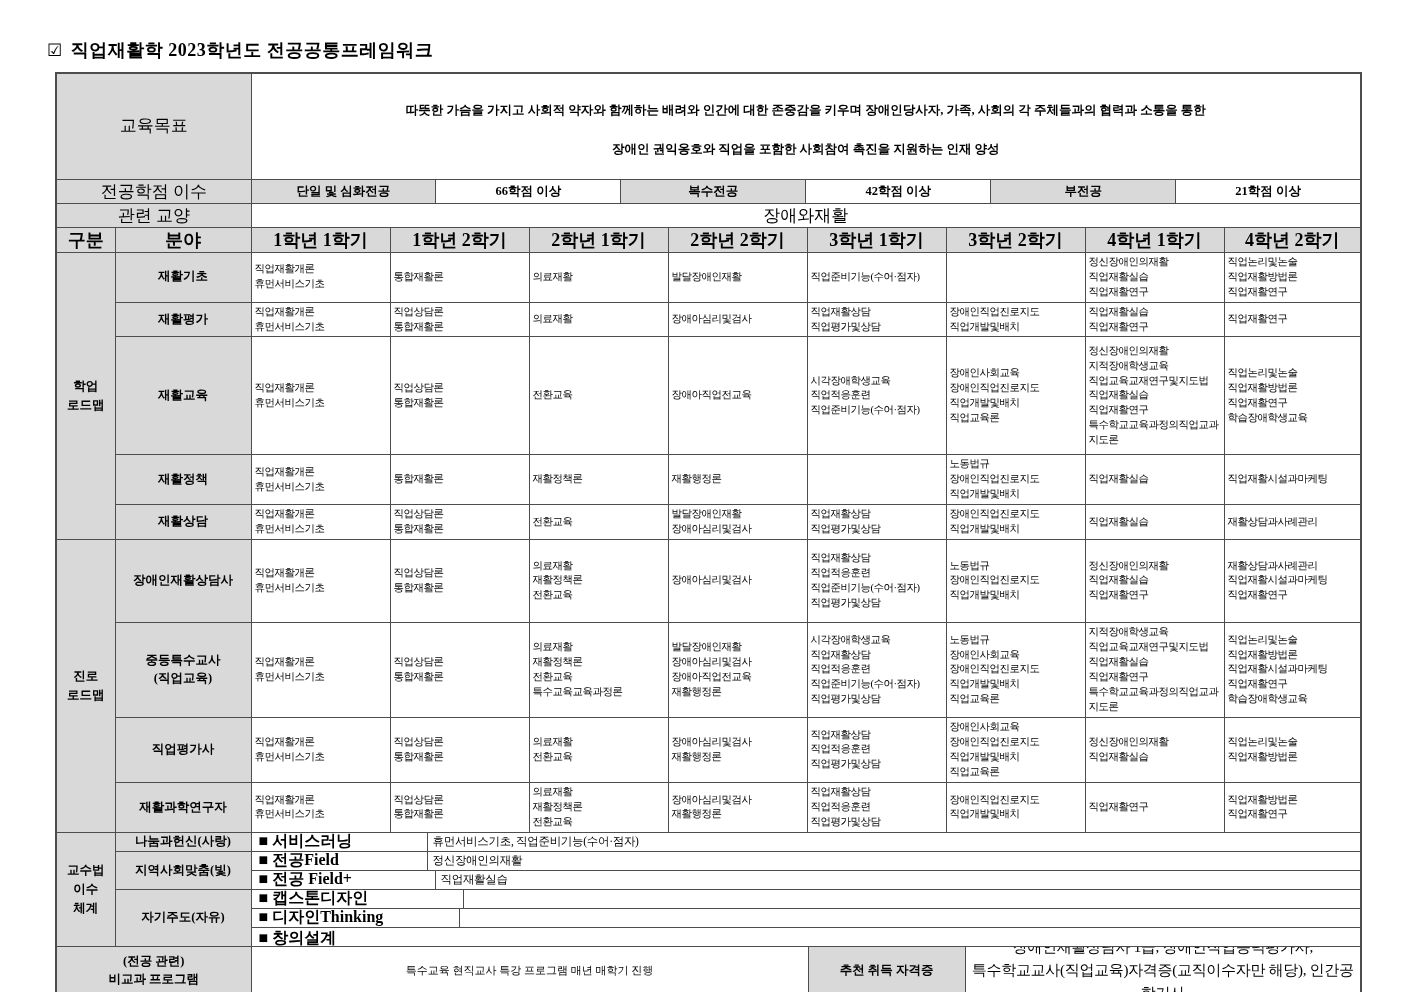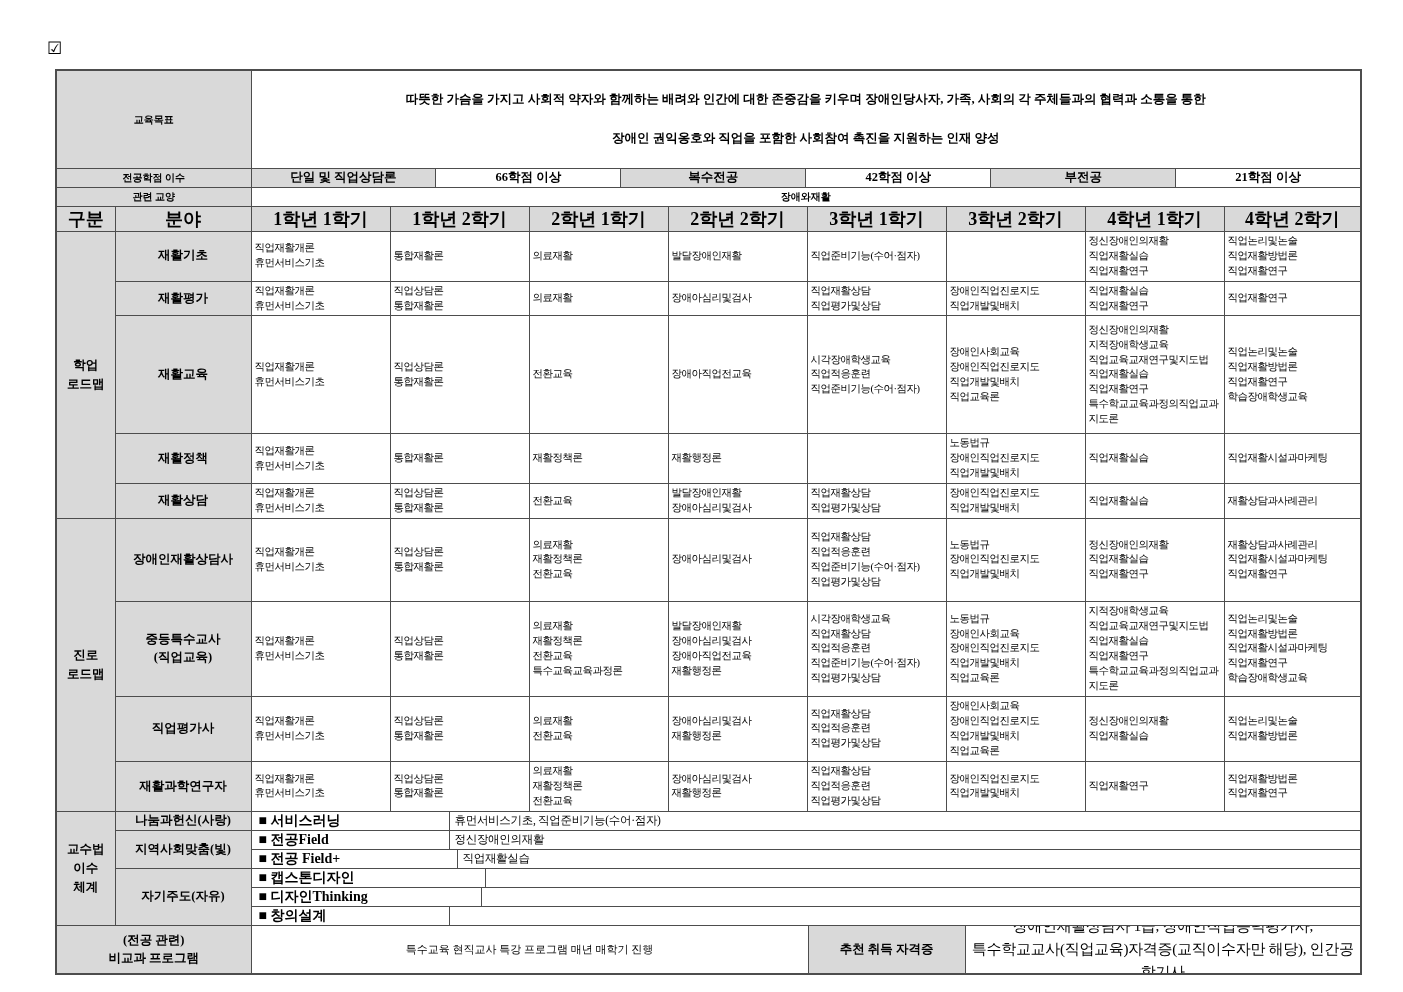--- a/index.html
+++ b/index.html
@@ -19,49 +19,50 @@
   .title .chk{font-size:17px;font-weight:normal;}
   table.frame{
     border-collapse:collapse;table-layout:fixed;width:1305px;margin-left:55px;
     border:2px solid var(--border);
   }
   td{border:1px solid var(--border);vertical-align:middle;overflow:hidden;padding:0;}
   .gray{background:var(--gray);}
   .c{text-align:center;}
   .goalcell{height:44px;font-size:12.5px;font-weight:bold;line-height:1.55;}
   .h18{height:18px;}
-  .lbl{font-size:10px;font-weight:bold;}
+  .lbl{font-size:17px;font-weight:normal;}
   .hcell{font-size:18px;font-weight:bold;height:18px;}
   .nopad{padding:0;}
   .flexrow{display:flex;align-items:stretch;height:100%;}
   .flexrow>div{display:flex;align-items:center;justify-content:center;}
   .flexrow>div+div{border-left:1px solid var(--border);}
   #credit-cells>div{flex:1;font-size:12.5px;font-weight:bold;}
   .group{font-size:12.5px;font-weight:bold;white-space:pre-line;line-height:1.5;}
   .area{font-size:12.5px;font-weight:bold;white-space:pre-line;line-height:1.4;}
   td.courses{
     vertical-align:middle;padding:2px 3px;font-size:10.5px;line-height:1.42;
     letter-spacing:-0.5px;word-break:break-all;
   }
   td.courses div{white-space:normal;}
-  .titem{justify-content:flex-start !important;width:197px;flex:none;
-         font-size:14px;font-weight:bold;padding-left:7px;box-sizing:border-box;}
+  .titem{justify-content:flex-start !important;width:175px;flex:none;
+         font-size:16px;font-weight:bold;padding-left:7px;box-sizing:border-box;}
   .tvalue{justify-content:flex-start !important;flex:1;font-size:11.5px;
           padding-left:5px;letter-spacing:-0.3px;}
   .bottom-label{font-size:12.5px;font-weight:bold;white-space:pre-line;line-height:1.5;height:47px;}
   .bprogram{width:556px;flex:none;font-size:11px;}
   .bcertlbl{width:156px;flex:none;font-size:12.5px;font-weight:bold;background:var(--gray);}
   .bcerts{flex:1;font-size:15px;white-space:pre-line;text-align:center;line-height:1.55;letter-spacing:-0.3px;}
-  .goal-lines{white-space:pre-line;text-align:center;}
+  .goal-lines{white-space:pre-line;text-align:center;margin-top:8px;}
 </style>
 </head>
 <body>
 
 <div class="title">
   <span class="chk">☑</span>
+  <span>직업재활학 2023학년도 전공공통프레임워크</span>
 </div>
 
 <table class="frame">
   <colgroup>
     <col style="width:59px">
       <col style="width:136px">
     <col style="width:139px">
       <col style="width:139px">
       <col style="width:139px">
       <col style="width:139px">
@@ -77,21 +78,21 @@
         <div class="goal-lines">
           <div>따뜻한 가슴을 가지고 사회적 약자와 함께하는 배려와 인간에 대한 존중감을 키우며 장애인당사자, 가족, 사회의 각 주체들과의 협력과 소통을 통한</div>
           <div>장애인 권익옹호와 직업을 포함한 사회참여 촉진을 지원하는 인재 양성</div>
         </div>
       </td>
     </tr>
     <tr>
       <td colspan="2" class="gray c lbl h18">전공학점 이수</td>
       <td colspan="8" class="nopad h18">
         <div class="flexrow" id="credit-cells">
-            <div class="gray">단일 및 직업상담론</div>
+            <div class="gray">단일 및 심화전공</div>
             <div>66학점 이상</div>
             <div class="gray">복수전공</div>
             <div>42학점 이상</div>
             <div class="gray">부전공</div>
             <div>21학점 이상</div>
           </div>
       </td>
     </tr>
     <tr>
       <td colspan="2" class="gray c lbl h18">관련 교양</td>
@@ -488,21 +489,21 @@
       <tr>
         <td class="nopad" colspan="8">
           <div class="flexrow" style="height: 18px; gap: 32px;">
             <div class="titem">■ 디자인Thinking</div>
             <div class="tvalue"></div>
           </div>
         </td>
       </tr>
       <tr>
         <td class="nopad" colspan="8">
-          <div class="flexrow" style="height: 18px;">
+          <div class="flexrow" style="height: 18px; flex-direction: column;">
             <div class="titem">■ 창의설계</div>
             <div class="tvalue"></div>
           </div>
         </td>
       </tr>
     </tbody>
   <tbody>
     <tr>
       <td colspan="2" class="gray c bottom-label">(전공 관련)
 비교과 프로그램</td>

